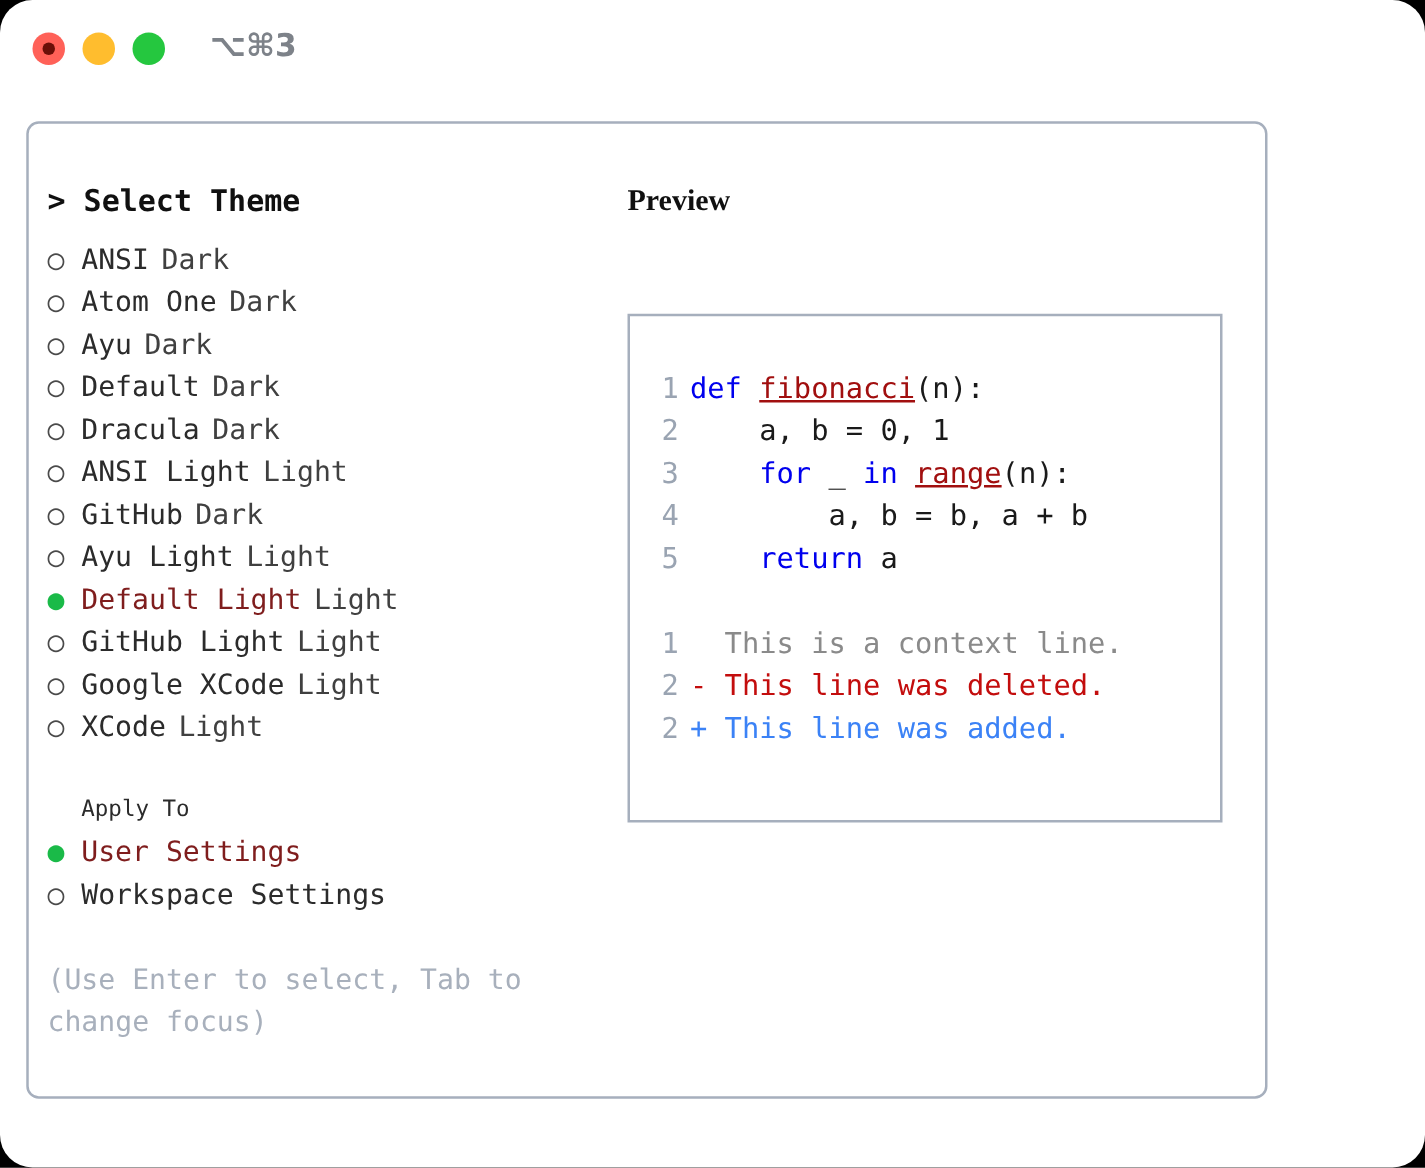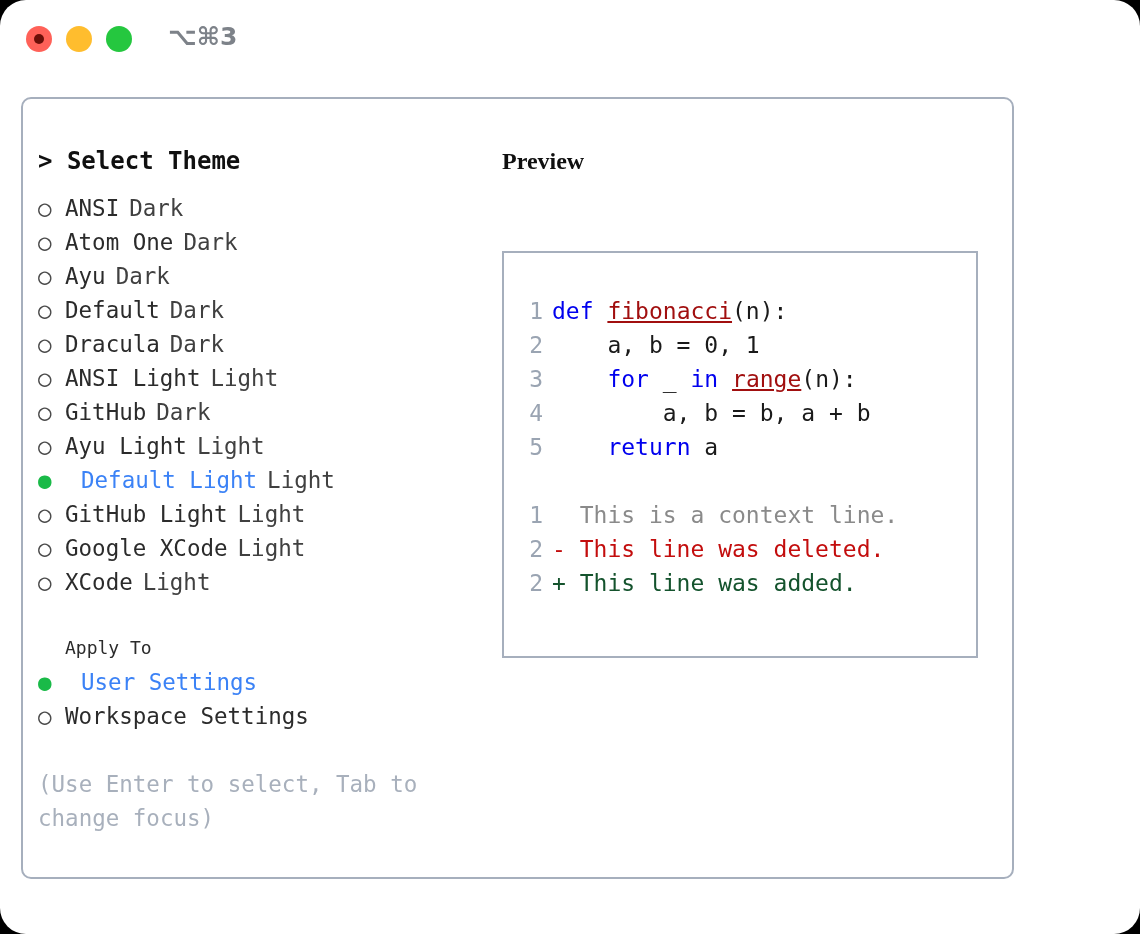--- a/index.html
+++ b/index.html
@@ -88,21 +88,21 @@
   }
   .bullet {
     display: inline-block;
     width: 27px;
     text-align: left;
     color: #4A4A4A;
     font-size: 22.5px;
   }
   .bullet.sel { color: #1ABA48; }
   .label { color: #2B2B2B; }
-  .label.sel { color: #3b82f6; margin-left: 16px; }
+  .label.sel { color: #7f1d1d; }
   .variant {
     color: #404040;
     margin-left: 10px;
   }
   #list-header {
     font-size: 24px;
     font-weight: bold;
     color: #101010;
     height: 36px;
     line-height: 36px;
@@ -162,21 +162,21 @@
     width: 30px;
     text-align: right;
     color: #9AA4B2;
     margin-right: 9px;
   }
   .kw   { color: #0000EE; }
   .fn   { color: #A10F0F; text-decoration: underline; }
   .txt  { color: #1A1A1A; }
   .ctx  { color: #8A8A8A; }
   .del  { color: #C30D0D; }
-  .add  { color: #14532d; }
+  .add  { color: #3b82f6; }
   .blankline { height: 34px; }
 </style>
 </head>
 <body>
 
 <div id="window">
 
   <div id="titlebar">
     <div class="traffic" id="tl-close"></div>
     <div class="traffic" id="tl-min"></div>

